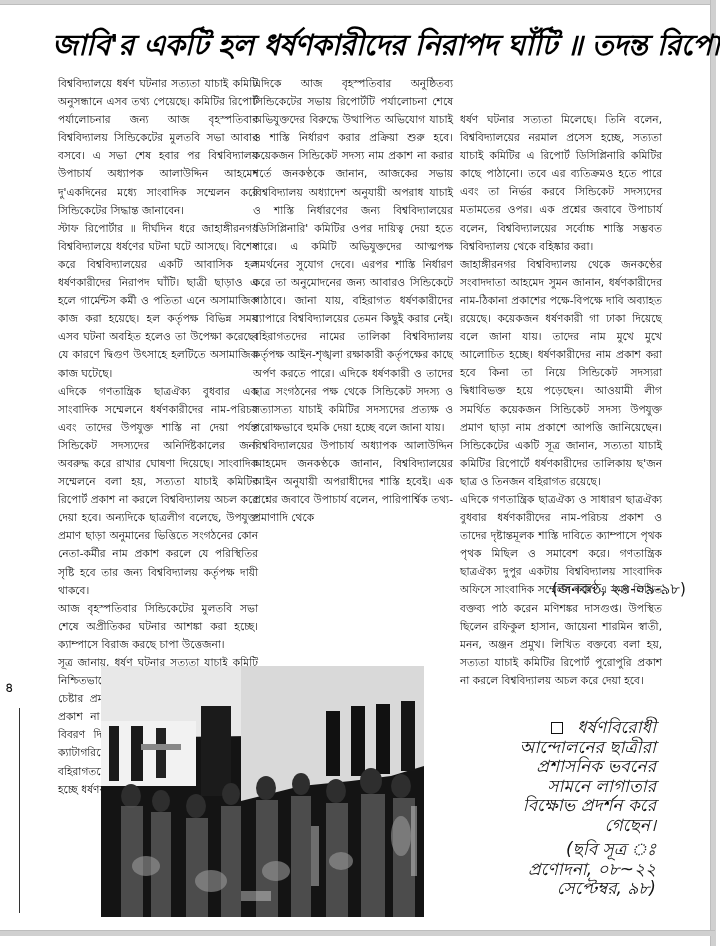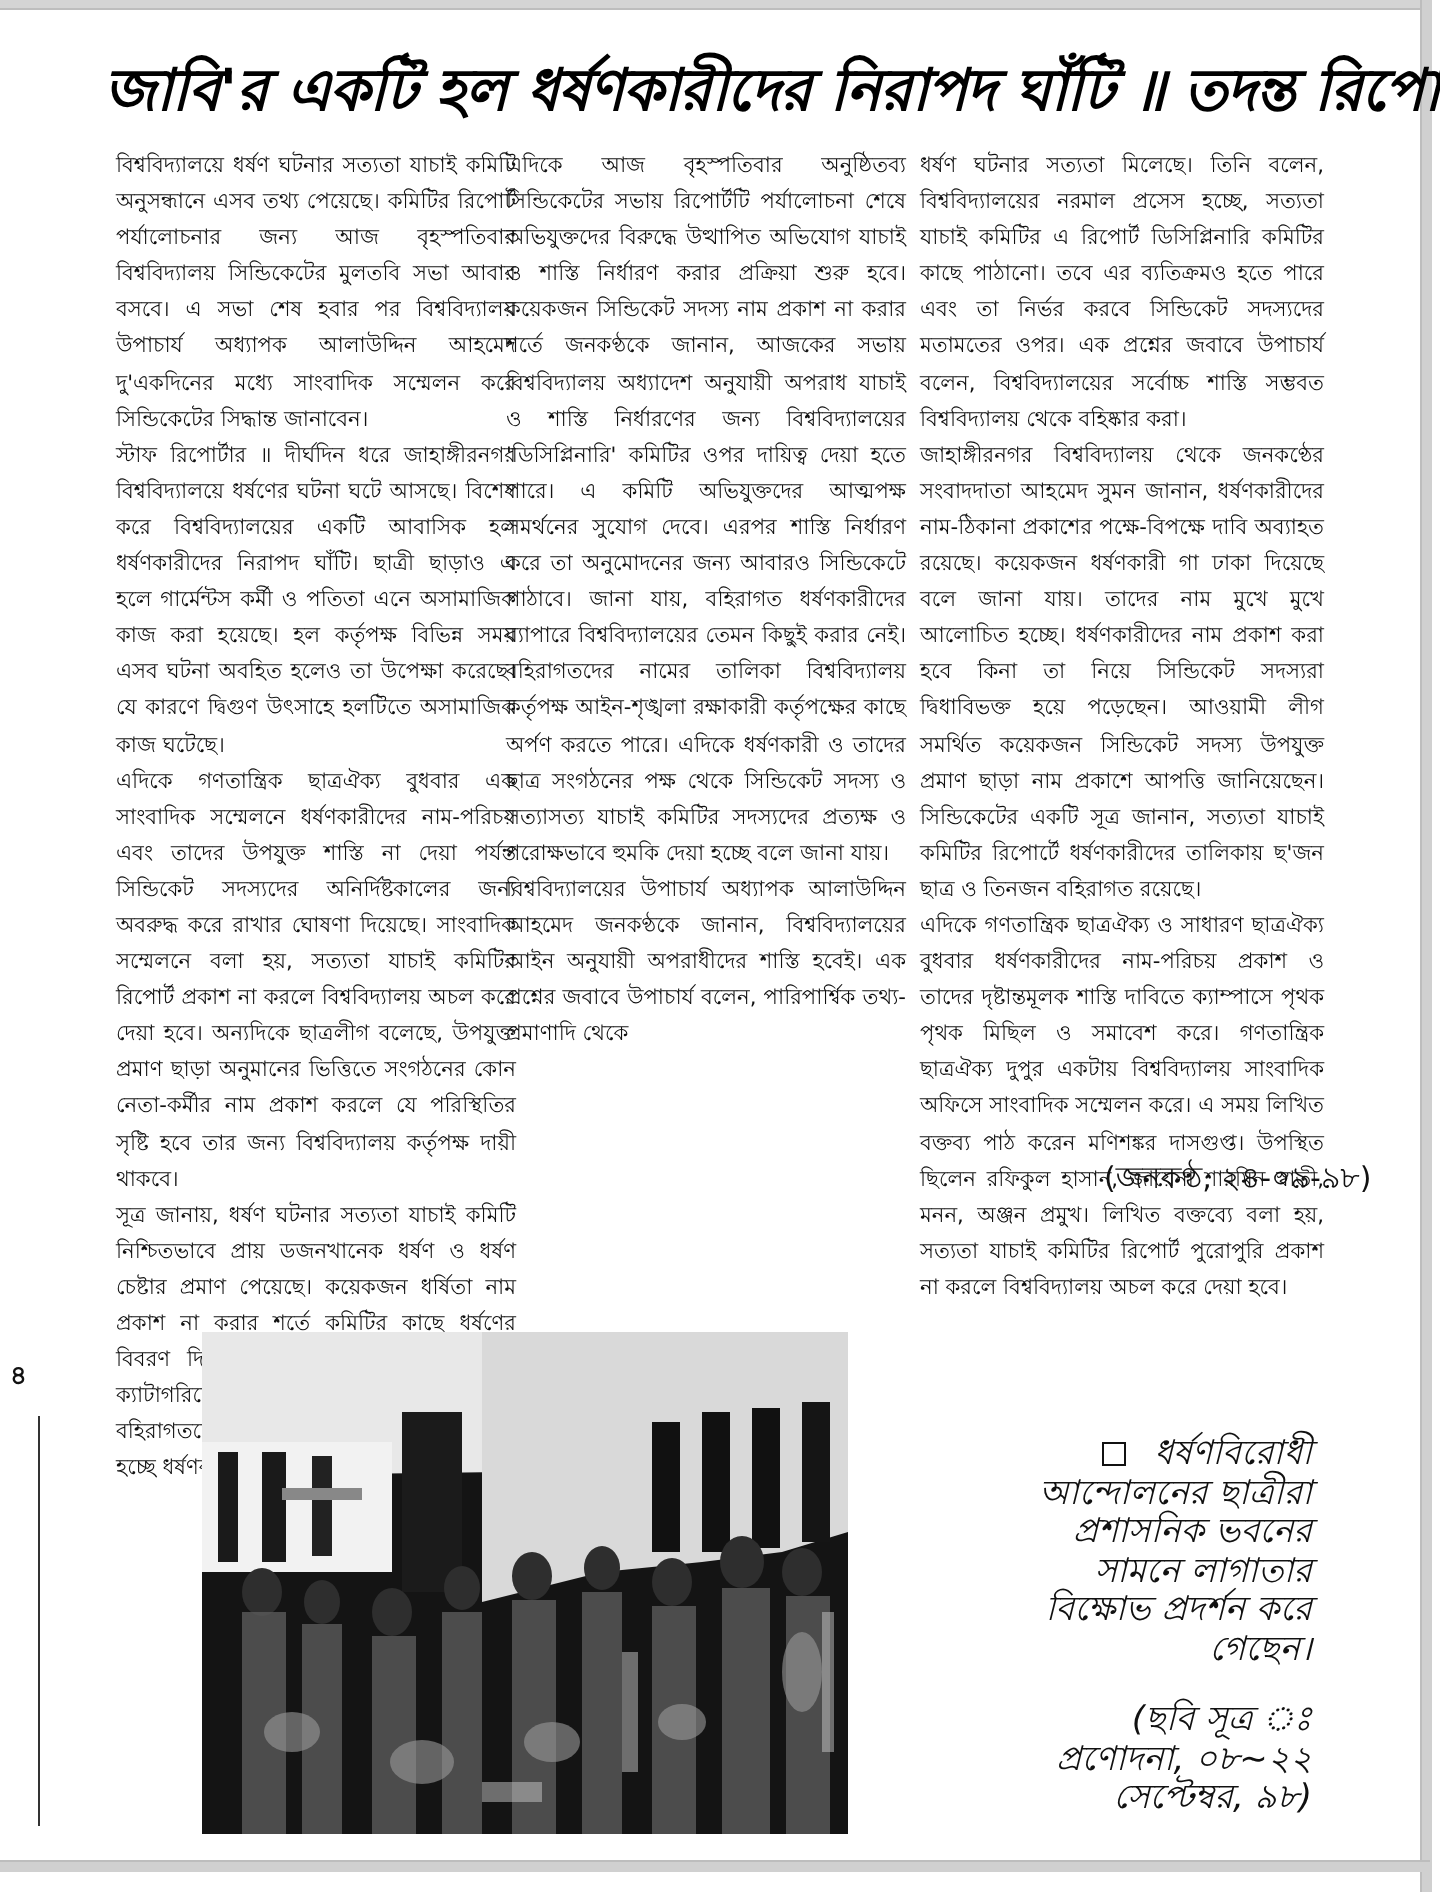--- a/index.html
+++ b/index.html
@@ -16,47 +16,48 @@
     text-align: center; white-space: nowrap; letter-spacing: -0.5px; color: #000;
     font-family: "DejaVu Sans", sans-serif;
   }
   .col {
     position: absolute; top: 74px; width: 200px;
     font-size: 10.6px; line-height: 18.1px; text-align: justify; color: #111;
   }
   .col p { margin: 0; text-indent: 0; }
   .col1 { left: 58px; }
   .col2 { left: 253px; width: 200px; }
-  .col3 { left: 460px; width: 202px; }
+  .col3 { left: 460px; width: 202px; margin-top: 36px; }
   .credit { position: absolute; left: 552px; top: 577px; font-size: 15px; color: #111; white-space: nowrap; }
   .page-number { position: absolute; left: 5px; top: 678px; font-size: 13px; font-weight: bold; color: #111; }
   .margin-rule { position: absolute; left: 19px; top: 708px; width: 1px; height: 205px; background: #333; }
   .photo {
     position: absolute; left: 101px; top: 666px; width: 323px; height: 251px; overflow: hidden; background: #111;
   }
   .caption {
     position: absolute; left: 508px; top: 718px; width: 148px;
     font-size: 17px; font-style: italic; line-height: 19.5px; text-align: right; color: #111;
   }
   .caption .box-icon { display: inline-block; width: 10px; height: 10px; border: 1.6px solid #111; margin-right: 14px; vertical-align: -1px; }
-  .caption .source { margin-top: 16px; }
+  .caption .source { margin-top: 5px; }
 </style>
 </head>
 <body>
 
 <div class="frame-top"></div>
 <div class="frame-right"></div>
 <div class="frame-bottom"></div>
 
 <div class="headline">জাবি'র একটি হল ধর্ষণকারীদের নিরাপদ ঘাঁটি ॥ তদন্ত রিপোর্ট</div>
 
 <div class="col col1">
   <p>বিশ্ববিদ্যালয়ে ধর্ষণ ঘটনার সত্যতা যাচাই কমিটি অনুসন্ধানে এসব তথ্য পেয়েছে। কমিটির রিপোর্ট পর্যালোচনার জন্য আজ বৃহস্পতিবার বিশ্ববিদ্যালয় সিন্ডিকেটের মুলতবি সভা আবার বসবে। এ সভা শেষ হবার পর বিশ্ববিদ্যালয় উপাচার্য অধ্যাপক আলাউদ্দিন আহমেদ দু'একদিনের মধ্যে সাংবাদিক সম্মেলন করে সিন্ডিকেটের সিদ্ধান্ত জানাবেন।</p>
   <p>স্টাফ রিপোর্টার ॥ দীর্ঘদিন ধরে জাহাঙ্গীরনগর বিশ্ববিদ্যালয়ে ধর্ষণের ঘটনা ঘটে আসছে। বিশেষ করে বিশ্ববিদ্যালয়ের একটি আবাসিক হল ধর্ষণকারীদের নিরাপদ ঘাঁটি। ছাত্রী ছাড়াও এ হলে গার্মেন্টস কর্মী ও পতিতা এনে অসামাজিক কাজ করা হয়েছে। হল কর্তৃপক্ষ বিভিন্ন সময় এসব ঘটনা অবহিত হলেও তা উপেক্ষা করেছে। যে কারণে দ্বিগুণ উৎসাহে হলটিতে অসামাজিক কাজ ঘটেছে।</p>
   <p>এদিকে গণতান্ত্রিক ছাত্রঐক্য বুধবার এক সাংবাদিক সম্মেলনে ধর্ষণকারীদের নাম-পরিচয় এবং তাদের উপযুক্ত শাস্তি না দেয়া পর্যন্ত সিন্ডিকেট সদস্যদের অনির্দিষ্টকালের জন্য অবরুদ্ধ করে রাখার ঘোষণা দিয়েছে। সাংবাদিক সম্মেলনে বলা হয়, সত্যতা যাচাই কমিটির রিপোর্ট প্রকাশ না করলে বিশ্ববিদ্যালয় অচল করে দেয়া হবে। অন্যদিকে ছাত্রলীগ বলেছে, উপযুক্ত প্রমাণ ছাড়া অনুমানের ভিত্তিতে সংগঠনের কোন নেতা-কর্মীর নাম প্রকাশ করলে যে পরিস্থিতির সৃষ্টি হবে তার জন্য বিশ্ববিদ্যালয় কর্তৃপক্ষ দায়ী থাকবে।</p>
+  <p>আজ বৃহস্পতিবার সিন্ডিকেটের মুলতবি সভা শেষে অপ্রীতিকর ঘটনার আশঙ্কা করা হচ্ছে। ক্যাম্পাসে বিরাজ করছে চাপা উত্তেজনা।</p>
   <p>সূত্র জানায়, ধর্ষণ ঘটনার সত্যতা যাচাই কমিটি নিশ্চিতভাবে প্রায় ডজনখানেক ধর্ষণ ও ধর্ষণ চেষ্টার প্রমাণ পেয়েছে। কয়েকজন ধর্ষিতা নাম প্রকাশ না করার শর্তে কমিটির কাছে ধর্ষণের বিবরণ দিয়েছে। জানা যায়, রিপোর্টের তিন ক্যাটাগরিতে প্রায় এক ডজন ছাত্র ও বহিরাগতদের নাম এসেছে। ক্যাটাগরি তিনটি হচ্ছে ধর্ষণকারী, ধর্ষণকাজে সহায়তাকারী ও</p>
 </div>
 
 <div class="col col2">
   <p>এদিকে আজ বৃহস্পতিবার অনুষ্ঠিতব্য সিন্ডিকেটের সভায় রিপোর্টটি পর্যালোচনা শেষে অভিযুক্তদের বিরুদ্ধে উত্থাপিত অভিযোগ যাচাই ও শাস্তি নির্ধারণ করার প্রক্রিয়া শুরু হবে। কয়েকজন সিন্ডিকেট সদস্য নাম প্রকাশ না করার শর্তে জনকণ্ঠকে জানান, আজকের সভায় বিশ্ববিদ্যালয় অধ্যাদেশ অনুযায়ী অপরাধ যাচাই ও শাস্তি নির্ধারণের জন্য বিশ্ববিদ্যালয়ের 'ডিসিপ্লিনারি' কমিটির ওপর দায়িত্ব দেয়া হতে পারে। এ কমিটি অভিযুক্তদের আত্মপক্ষ সমর্থনের সুযোগ দেবে। এরপর শাস্তি নির্ধারণ করে তা অনুমোদনের জন্য আবারও সিন্ডিকেটে পাঠাবে। জানা যায়, বহিরাগত ধর্ষণকারীদের ব্যাপারে বিশ্ববিদ্যালয়ের তেমন কিছুই করার নেই। বহিরাগতদের নামের তালিকা বিশ্ববিদ্যালয় কর্তৃপক্ষ আইন-শৃঙ্খলা রক্ষাকারী কর্তৃপক্ষের কাছে অর্পণ করতে পারে। এদিকে ধর্ষণকারী ও তাদের ছাত্র সংগঠনের পক্ষ থেকে সিন্ডিকেট সদস্য ও সত্যাসত্য যাচাই কমিটির সদস্যদের প্রত্যক্ষ ও পরোক্ষভাবে হুমকি দেয়া হচ্ছে বলে জানা যায়।</p>
   <p>বিশ্ববিদ্যালয়ের উপাচার্য অধ্যাপক আলাউদ্দিন আহমেদ জনকণ্ঠকে জানান, বিশ্ববিদ্যালয়ের আইন অনুযায়ী অপরাধীদের শাস্তি হবেই। এক প্রশ্নের জবাবে উপাচার্য বলেন, পারিপার্শ্বিক তথ্য-প্রমাণাদি থেকে</p>
 </div>
 
 <div class="col col3">
   <p>ধর্ষণ ঘটনার সত্যতা মিলেছে। তিনি বলেন, বিশ্ববিদ্যালয়ের নরমাল প্রসেস হচ্ছে, সত্যতা যাচাই কমিটির এ রিপোর্ট ডিসিপ্লিনারি কমিটির কাছে পাঠানো। তবে এর ব্যতিক্রমও হতে পারে এবং তা নির্ভর করবে সিন্ডিকেট সদস্যদের মতামতের ওপর। এক প্রশ্নের জবাবে উপাচার্য বলেন, বিশ্ববিদ্যালয়ের সর্বোচ্চ শাস্তি সম্ভবত বিশ্ববিদ্যালয় থেকে বহিষ্কার করা।</p>

